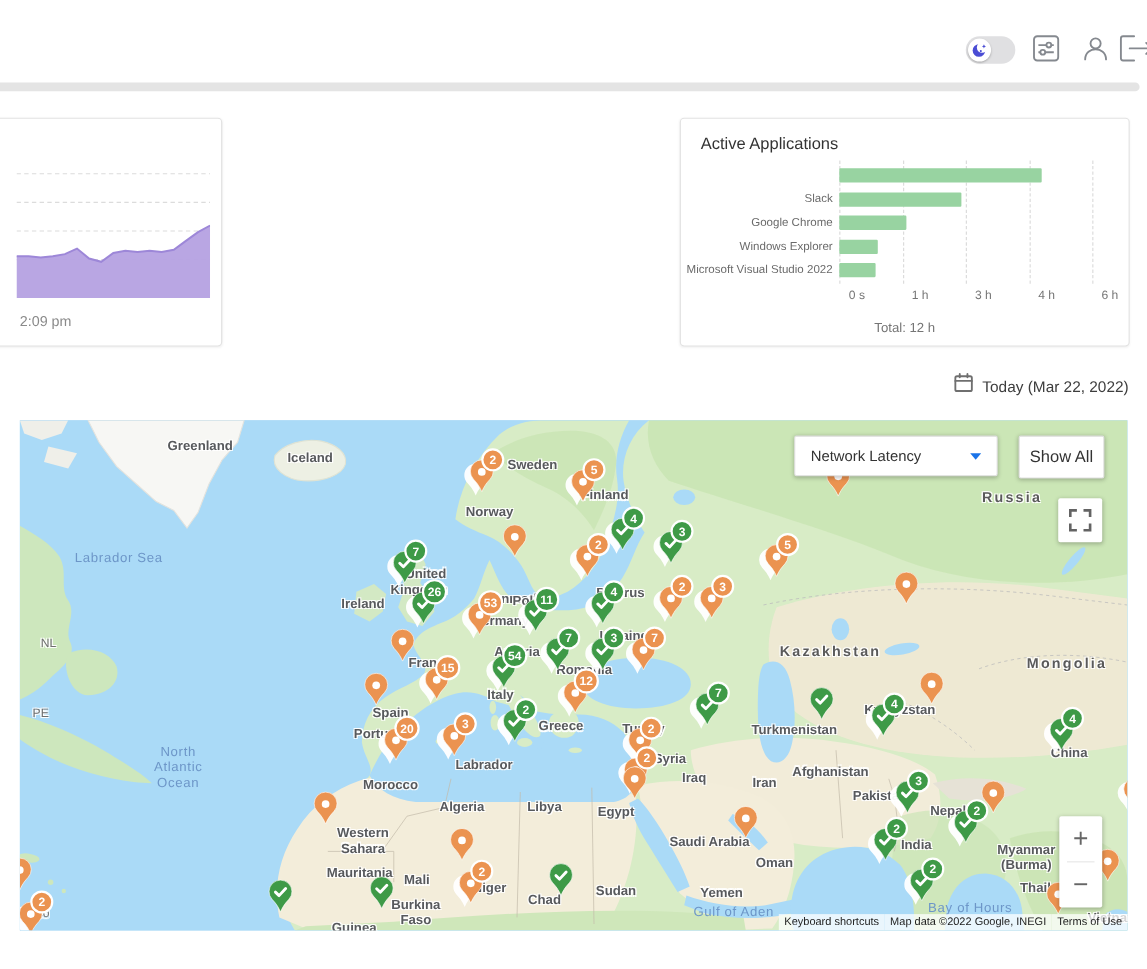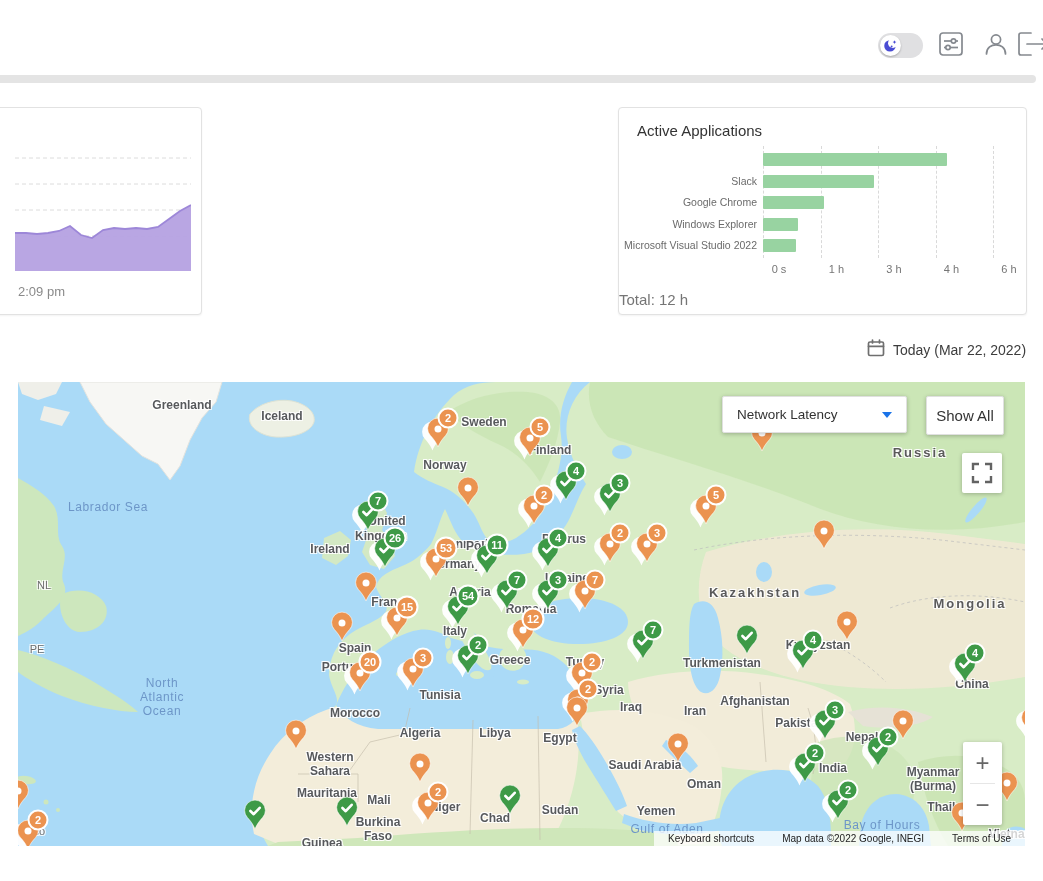--- a/index.html
+++ b/index.html
@@ -29,21 +29,21 @@
   #stat-day{left:203px;top:58px;width:162px;}
 
   #timeline-svg{position:absolute;left:76px;top:43px;}
   .time-label{position:absolute;left:79px;top:176px;font-size:13px;color:#8a8a8a;}
 
   #apps-chart{position:absolute;left:0;top:0;right:0;bottom:0;}
   .grid-v{position:absolute;top:38px;height:112px;border-left:1px dashed #d9d9d9;width:0;}
   .tick{position:absolute;top:155px;width:30px;text-align:center;font-size:11px;color:#757575;margin-left:16px;}
   .bar{position:absolute;height:13px;border-radius:1px;}
   .bar-label{position:absolute;left:0;width:138px;text-align:right;font-size:10.5px;color:#6b6b6b;line-height:11px;}
-  .total-label{position:absolute;left:0;right:0;top:183px;font-size:15px;color:#757575;}
+  .total-label{position:absolute;left:0;right:0;top:183px;text-align:center;font-size:12px;color:#757575;}
 
   
   .date-row{position:absolute;left:866px;top:338px;display:flex;align-items:center;cursor:pointer;}
   .date-row .dtxt{margin-left:7px;font-size:14px;color:#3d3d3d;}
 
   
   #map{position:absolute;left:18px;top:382px;width:1007px;height:464px;overflow:hidden;background:#aadaf7;}
   #map svg.base,#map svg.mlayer{position:absolute;left:0;top:0;}
   .map-label-layer{position:absolute;left:0;top:0;width:100%;height:100%;pointer-events:none;}
   .mlabel{position:absolute;transform:translate(-50%,-50%);white-space:nowrap;font-size:12px;font-weight:700;color:#57595c;
@@ -57,21 +57,21 @@
              justify-content:space-between;padding:0 14px;box-sizing:border-box;cursor:pointer;font-size:13.5px;color:#333;}
   .caret{width:0;height:0;border-left:5px solid transparent;border-right:5px solid transparent;border-top:6px solid #1a73e8;}
   #show-all{left:908px;top:14px;width:76px;height:37px;border:1px solid #e0e0e0;font-family:"Liberation Sans",sans-serif;
             font-size:15px;color:#333;cursor:pointer;display:flex;align-items:center;justify-content:center;}
   #fs-btn{left:944px;top:71px;width:40px;height:40px;border:none;cursor:pointer;display:flex;align-items:center;justify-content:center;}
   #zoom-ctl{left:945px;top:360px;width:39px;height:83px;display:flex;flex-direction:column;align-items:center;}
   #zoom-ctl button{border:none;background:transparent;width:100%;flex:1;font-size:24px;color:#666;cursor:pointer;line-height:1;
                    font-family:"Liberation Sans",sans-serif;}
   #zoom-ctl .zdiv{width:25px;height:1px;background:#e6e6e6;}
   .attrib{position:absolute;right:0;bottom:0;display:flex;font-size:10px;color:#222;}
-  .attrib span{background:rgba(255,255,255,.75);padding:2px 14px;white-space:nowrap;}
+  .attrib span{background:rgba(255,255,255,.75);padding:2px 5px;white-space:nowrap;}
   .attrib span.link{cursor:pointer;}
 </style>
 </head>
 <body>
 
 <div id="app">
 
   <div class="toggle">
     <div class="knob">
       <svg width="19" height="19" viewBox="0 0 20 20">
@@ -256,21 +256,21 @@
         <div class="mlabel country" style="left: 468px; top: 164px;">Poland</div>
         <div class="mlabel country" style="left: 546px; top: 157px;">Belarus</div>
         <div class="mlabel country" style="left: 549px; top: 196px;">Ukraine</div>
         <div class="mlabel country" style="left: 452px; top: 210px;">Austria</div>
         <div class="mlabel country" style="left: 513px; top: 227px;">Romania</div>
         <div class="mlabel country" style="left: 437px; top: 249px;">Italy</div>
         <div class="mlabel country" style="left: 492px; top: 278px;">Greece</div>
         <div class="mlabel country" style="left: 373px; top: 220px;">France</div>
         <div class="mlabel country" style="left: 337px; top: 266px;">Spain</div>
         <div class="mlabel country" style="left: 328px; top: 285px;">Portugal</div>
-        <div class="mlabel country" style="left: 422px; top: 313px;">Tunisia</div>
+        <div class="mlabel country" style="left: 422px; top: 313px;">Labrador</div>
         <div class="mlabel country" style="left: 337px; top: 331px;">Morocco</div>
         <div class="mlabel country" style="left: 402px; top: 351px;">Algeria</div>
         <div class="mlabel country" style="left: 477px; top: 351px;">Libya</div>
         <div class="mlabel country" style="left: 542px; top: 356px;">Egypt</div>
         <div class="mlabel country" style="left: 312px; top: 375px;">Western</div>
         <div class="mlabel country" style="left: 312px; top: 389px;">Sahara</div>
         <div class="mlabel country" style="left: 309px; top: 411px;">Mauritania</div>
         <div class="mlabel country" style="left: 361px; top: 418px;">Mali</div>
         <div class="mlabel country" style="left: 360px; top: 440px;">Burkina</div>
         <div class="mlabel country" style="left: 360px; top: 454px;">Faso</div>

